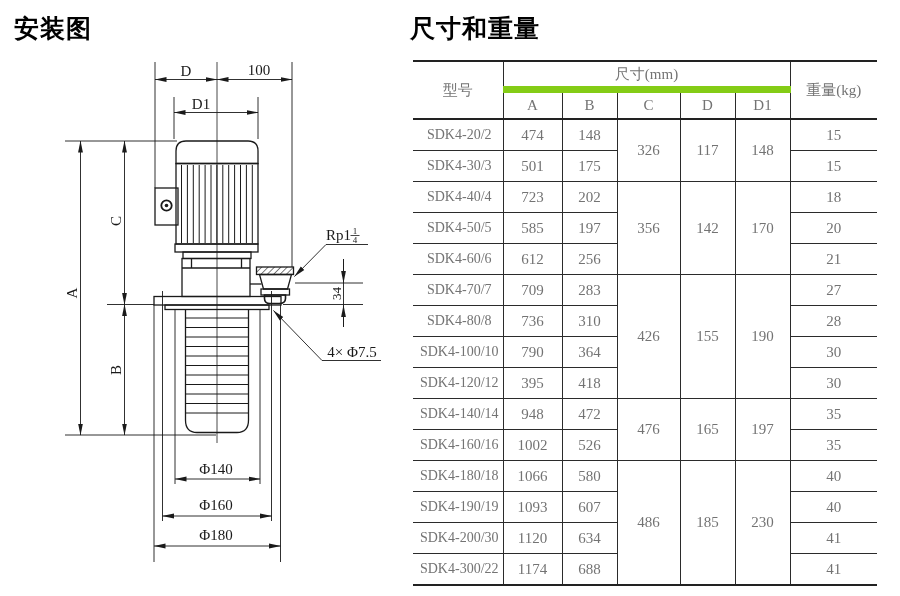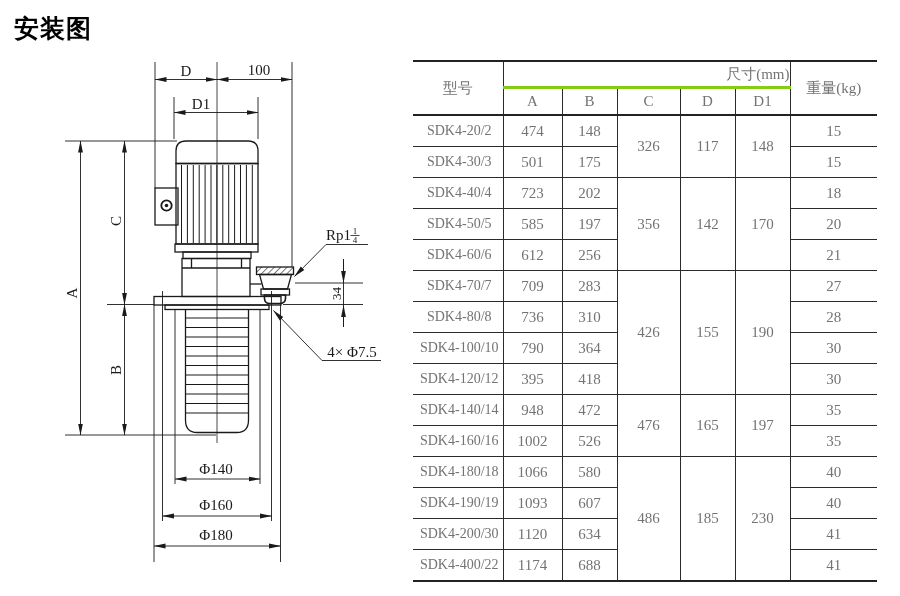--- a/index.html
+++ b/index.html
@@ -13,41 +13,42 @@
 
   .spec-table{position:absolute;left:413px;top:60px;width:464px;
               border-collapse:collapse;table-layout:fixed;
               border-top:2px solid #222;border-bottom:2px solid #222;
               font-family:"Liberation Serif",serif;color:#737373;}
   .spec-table th{border:1px solid #2b2b2b;font-weight:normal;font-size:15px;
                  text-align:center;vertical-align:middle;padding:0;}
   .spec-table td{border:1px solid #2b2b2b;font-size:15px;text-align:center;
                  vertical-align:middle;padding:0;height:30px;}
   .spec-table th.model,.spec-table th.weight{border-bottom:2px solid #222;}
-  .spec-table th.size{border-bottom:3px solid #84cc16;height:24px;text-align:right;}
+  .spec-table th.size{border-bottom:7px solid #84cc16;height:24px;}
   .spec-table thead tr.sub th{border-bottom:2px solid #222;height:25px;}
   .spec-table tr>*:first-child{border-left:none;}
   .spec-table tr>*:last-child{border-right:none;}
   .spec-table td.cell-model{text-align:center;padding-left:3px;font-size:14px;white-space:nowrap;}
 
   svg .ln{stroke:#1a1a1a;stroke-width:1.3;fill:none;}
   svg .thin{stroke:#1a1a1a;stroke-width:1;fill:none;}
   svg .axis{stroke:#1a1a1a;stroke-width:0.8;fill:none;}
   svg .dim{stroke:#1a1a1a;stroke-width:0.9;fill:none;}
   svg text{font-family:"Liberation Serif",serif;fill:#1a1a1a;}
   svg .lbl{font-size:15px;}
   svg .lbl-sm{font-size:13px;}
   svg .frac{font-size:9px;}
 </style>
 </head>
 <body>
 
 <div class="stage">
 
   <div class="title title-left">安装图</div>
+  <div class="title title-right">尺寸和重量</div>
 
   <svg class="drawing" width="410" height="596" viewBox="0 0 410 596">
     <defs>
       <marker id="arr" viewBox="0 0 12 6" refX="11.5" refY="3" markerWidth="12" markerHeight="6" markerUnits="userSpaceOnUse" orient="auto-start-reverse">
         <path d="M0,0.6 L12,3 L0,5.4 Z" fill="#1a1a1a"></path>
       </marker>
       <pattern id="hatch" patternUnits="userSpaceOnUse" width="4.5" height="4.5" patternTransform="rotate(45)">
         <line x1="0" y1="0" x2="0" y2="4.5" stroke="#222" stroke-width="1.2"></line>
       </pattern>
     </defs>
@@ -273,21 +274,21 @@
           <td>607</td>
           <td>40</td>
         </tr>
         <tr>
           <td class="cell-model">SDK4-200/30</td>
           <td>1120</td>
           <td>634</td>
           <td>41</td>
         </tr>
         <tr>
-          <td class="cell-model">SDK4-400/22</td>
+          <td class="cell-model">SDK4-300/22</td>
           <td>1174</td>
           <td>688</td>
           <td>41</td>
         </tr>
       </tbody>
   </table>
 
 </div>
 
 </body></html>

